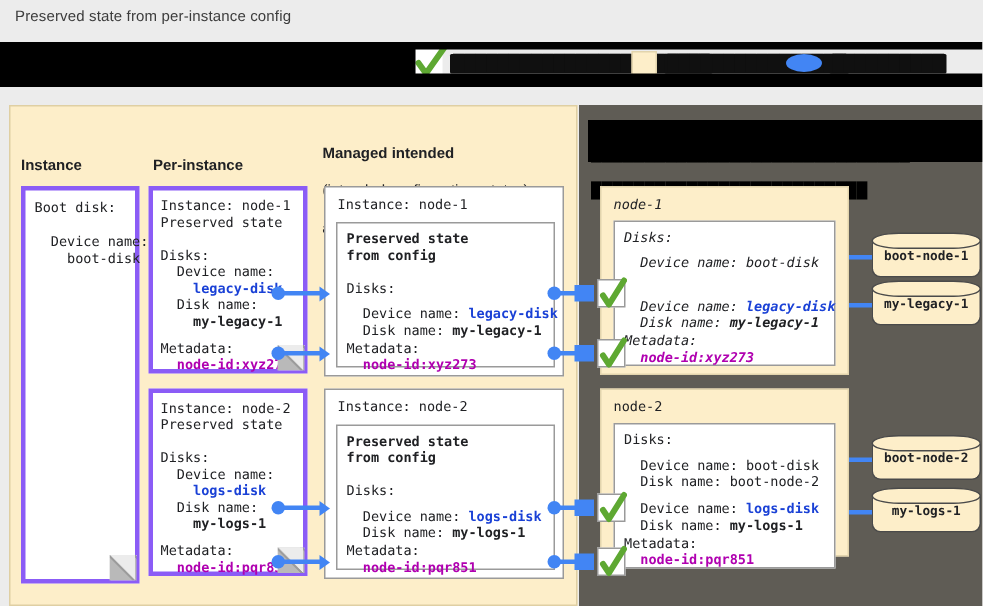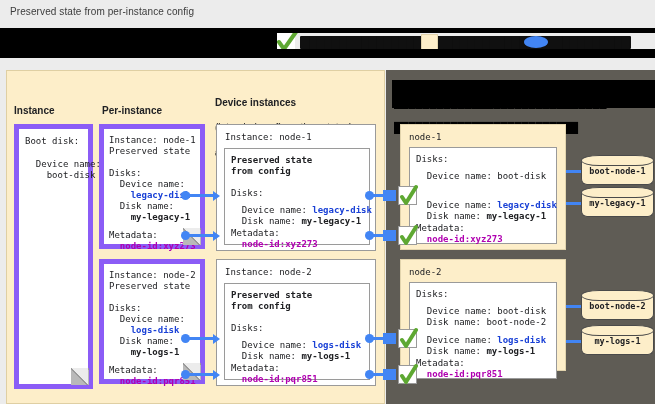--- a/index.html
+++ b/index.html
@@ -102,21 +102,21 @@
 
   
   .box {
     position: absolute;
     background: #ffffff;
     border: 1px solid #9a9a9a;
   }
   .doc {
     position: absolute;
     background: #ffffff;
-    border: 5px solid #8b5cf6;
+    border: 3px solid #8b5cf6;
   }
   
   .doc::after {
     content: "";
     position: absolute;
     right: -1px; bottom: -1px;
     width: 17px; height: 17px;
     background: linear-gradient(225deg, #ececec 0 49%, #9a9a9a 49% 54%, #b9b9b9 54% 100%);
     border-right: 1px solid transparent;
   }
@@ -254,21 +254,21 @@
     <div>Instance</div>
     <div>template</div>
   </div>
 
   <div class="col-head bold" style="left:102px; top:92px;">
     <div>Per-instance</div>
     <div>configs</div>
   </div>
 
   <div class="col-head bold" style="left:215px; top:84px;">
-    <div>Device instances</div>
+    <div>Managed intended</div>
     <div class="reg">(intended configuration, status)</div>
     <div>autogenerated</div>
   </div>
 
   <div class="col-head bold" style="left:394px; top:84px; color:#000;">
     <div>██████████████████████████████</div>
     <div>██████████████████████████</div>
   </div>
   <div class="redact" style="left:392px; top:80px; width:263px; height:28px;"></div>
 
@@ -329,21 +329,21 @@
         <span class="mono" style="position:static;">  Device name: </span><span class="mono blue" style="position:static;">logs-disk</span>
       </div>
       <div style="position:absolute; left:6px; top:61px;">
         <span class="mono" style="position:static;">  Disk name: </span><span class="mono bk" style="position:static;">my-logs-1</span>
       </div>
       <div class="mono" style="position:absolute; left:6px; top:79px;">Metadata:</div>
       <div class="mono magenta" style="position:absolute; left:6px; top:90px;">  node-id:pqr851</div>
     </div>
   </div>
 
-  <div class="node-card" style="left:400px; top:124px; width:166px; height:126px;">
+  <div class="node-card" style="left:400px; top:124px; width:166px; height:126px;font-style:italic;">
     <div class="mono" style="position:absolute; left:8px; top:7px;">node-1</div>
     <div class="inner-box" style="left:8px; top:22px; width:148px; height:97px;">
       <div class="mono" style="position:absolute; left:6px; top:6px;">Disks:</div>
       <div style="position:absolute; left:6px; top:17px;">
         <span class="mono" style="position:static;">  Device name: </span><span class="mono" style="position:static;">boot-disk</span>
       </div>
       <div style="position:absolute; left:6px; top:46px;">
         <span class="mono" style="position:static;">  Device name: </span><span class="mono blue" style="position:static;">legacy-disk</span>
       </div>
       <div style="position:absolute; left:6px; top:57px;">

